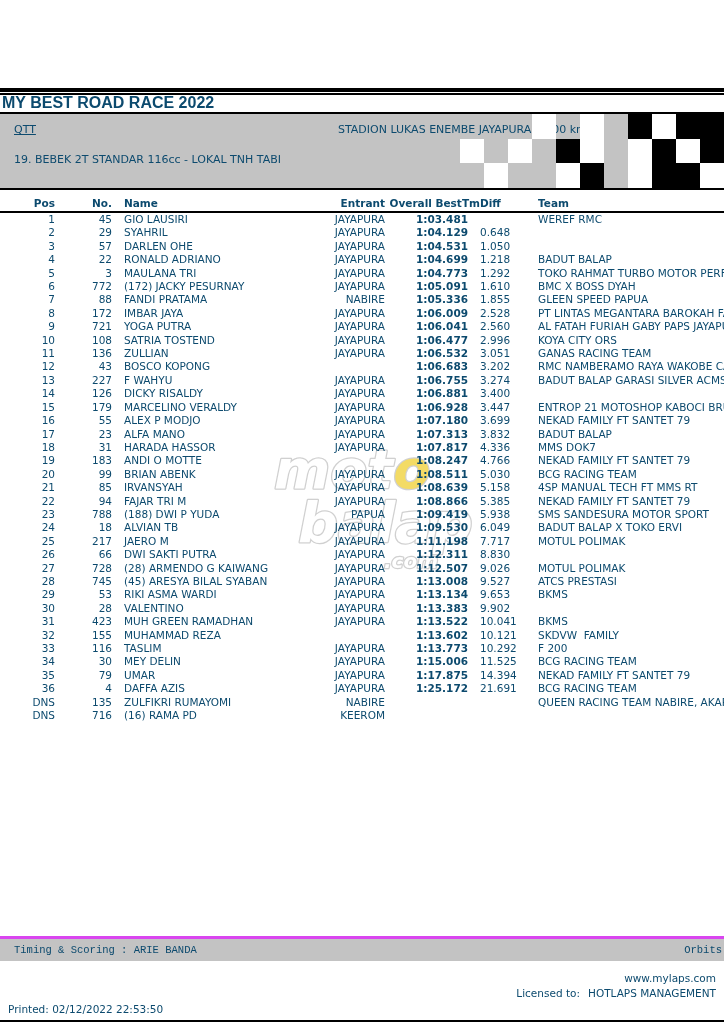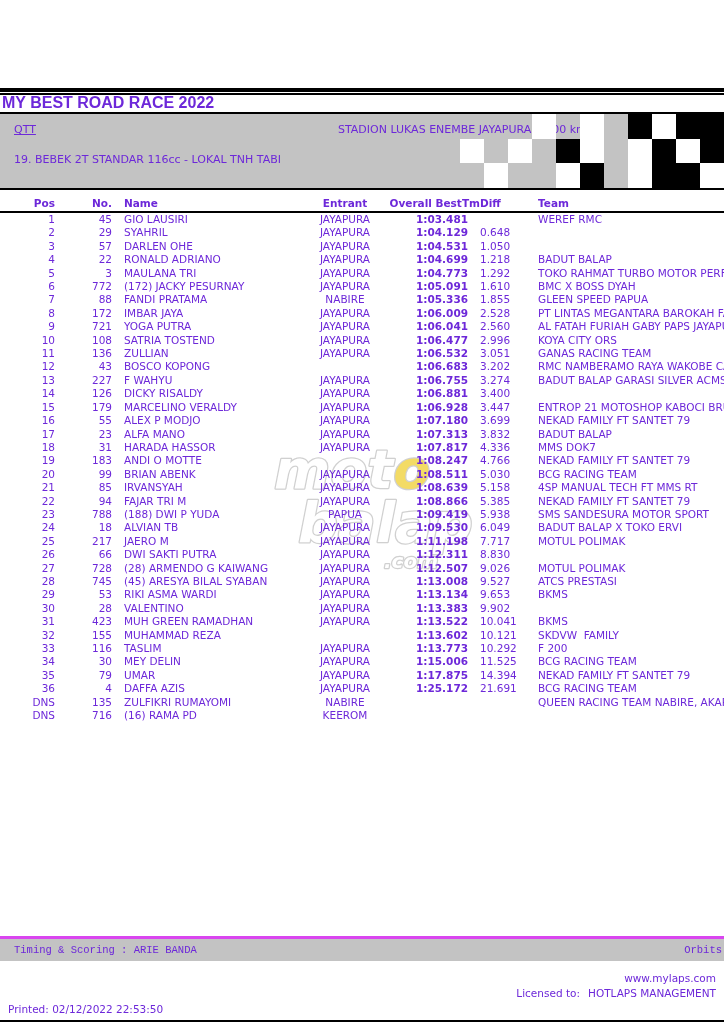--- a/index.html
+++ b/index.html
@@ -3,21 +3,21 @@
 <meta charset="utf-8">
 <style>
   html, body { margin: 0; padding: 0; background: #ffffff; }
   .page {
     position: relative;
     width: 724px;
     height: 1024px;
     background: #ffffff;
     overflow: hidden;
     font-family: "DejaVu Sans", sans-serif;
-    color: #6d28d9;
+    color: #0c4a6e;
   }
 
   
   .top-rule { position: absolute; left: 0; top: 88px; width: 724px; height: 6px;
               background: #000; border-top: 1px solid #000; box-shadow: inset 0 -2px 0 #000, inset 0 -3px 0 #fff; }
   .event-title { position: absolute; left: 2px; top: 94px; font-family: "Liberation Sans", sans-serif;
                  font-weight: bold; font-size: 16px; letter-spacing: 0px; }
   .title-rule { position: absolute; left: 0; top: 112px; width: 724px; height: 2px; background: #000; }
 
   
@@ -37,21 +37,21 @@
 
   
   .results { position: absolute; left: 0; top: 196px; width: 724px; z-index: 1; }
   .thead, .trow { display: flex; width: 716px; padding-left: 8px; }
   .thead { font-weight: bold; font-size: 10.5px; height: 15px; line-height: 14px;
            border-bottom: 2px solid #000; }
   .trow { font-size: 10.5px; height: 13.42px; line-height: 13.42px; white-space: nowrap; }
   .c-pos     { width: 47px;  text-align: right; flex: none; }
   .c-no      { width: 57px;  text-align: right; flex: none; }
   .c-name    { width: 193px; padding-left: 12px; box-sizing: border-box; text-align: left; flex: none; overflow: hidden; }
-  .c-entrant { width: 80px;  text-align: center; flex: none; overflow: hidden; }
+  .c-entrant { width: 80px;  text-align: right; flex: none; overflow: hidden; }
   .c-best    { width: 95px;  text-align: right; flex: none; }
   .trow .c-best { padding-right: 12px; box-sizing: border-box; font-weight: bold; }
   .c-diff    { width: 48px;  text-align: left; flex: none; }
   .c-team    { flex: 1; padding-left: 10px; box-sizing: border-box; text-align: left;
                overflow: hidden; white-space: pre; }
 
   
   .footer-bar { position: absolute; left: 0; top: 936px; width: 724px; height: 22px;
                 background: #c3c3c3; border-top: 3px solid #d946ef; box-sizing: content-box;
                 display: flex; justify-content: space-between; align-items: center;

